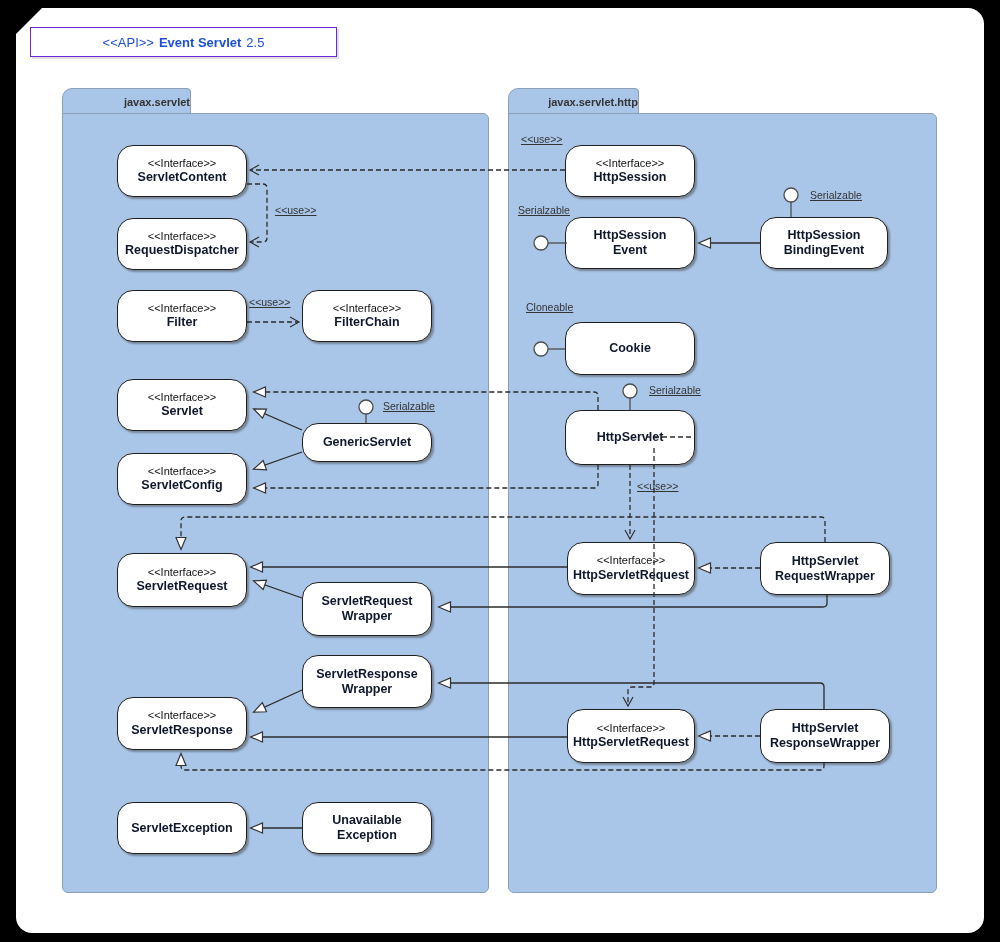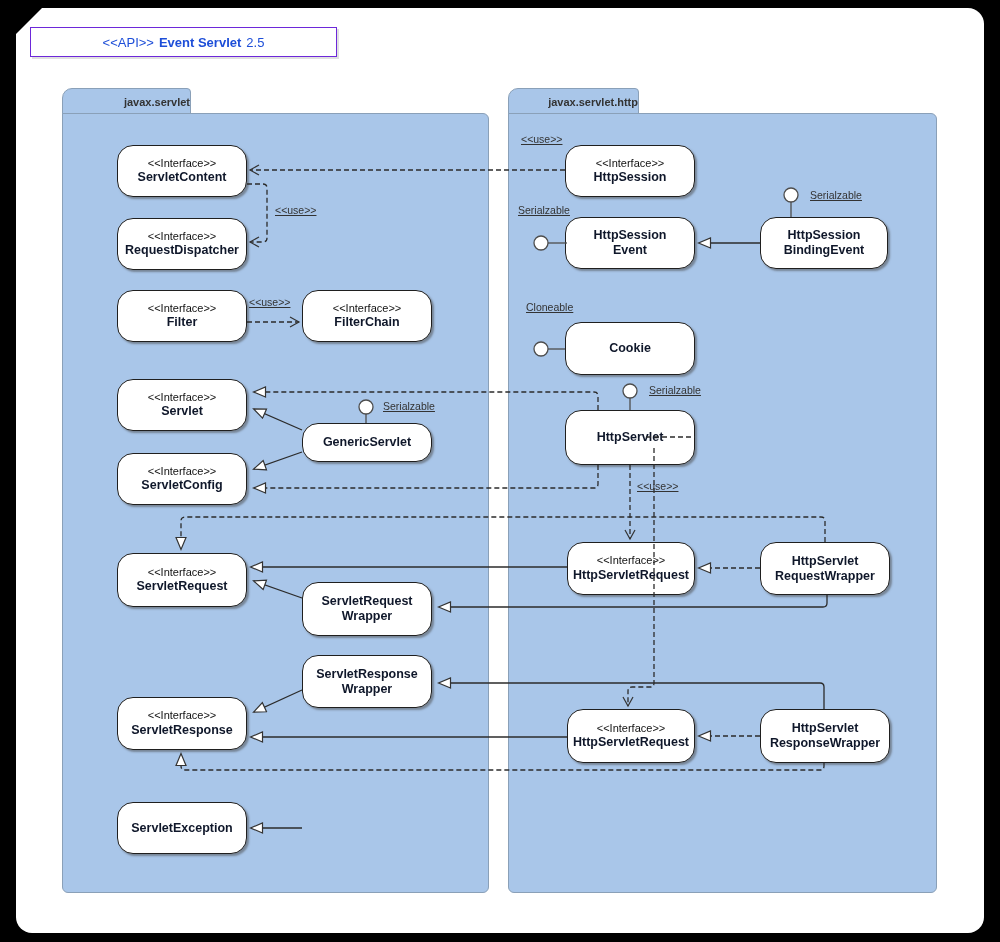--- a/index.html
+++ b/index.html
@@ -93,20 +93,24 @@
     <div class="nm">ServletResponse
 Wrapper</div>
   </div>
   <div class="node" style="left:117px;top:697px;width:130px;height:53px">
     <div class="st">&lt;&lt;Interface&gt;&gt;</div>
     <div class="nm">ServletResponse</div>
   </div>
   <div class="node" style="left:117px;top:802px;width:130px;height:52px">
     <div class="nm">ServletException</div>
   </div>
+  <div class="node" style="left:302px;top:802px;width:130px;height:52px">
+    <div class="nm">Unavailable
+Exception</div>
+  </div>
 
   <div class="node" style="left:565px;top:145px;width:130px;height:52px">
     <div class="st">&lt;&lt;Interface&gt;&gt;</div>
     <div class="nm">HttpSession</div>
   </div>
   <div class="node" style="left:565px;top:217px;width:130px;height:52px">
     <div class="nm">HttpSession
 Event</div>
   </div>
   <div class="node" style="left:760px;top:217px;width:128px;height:52px">

